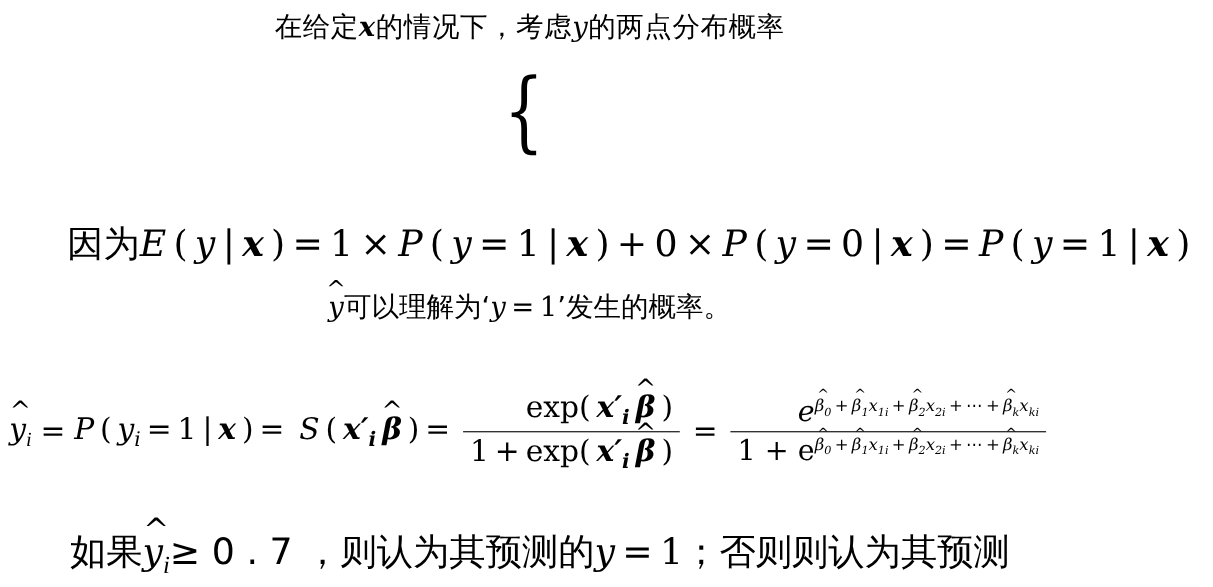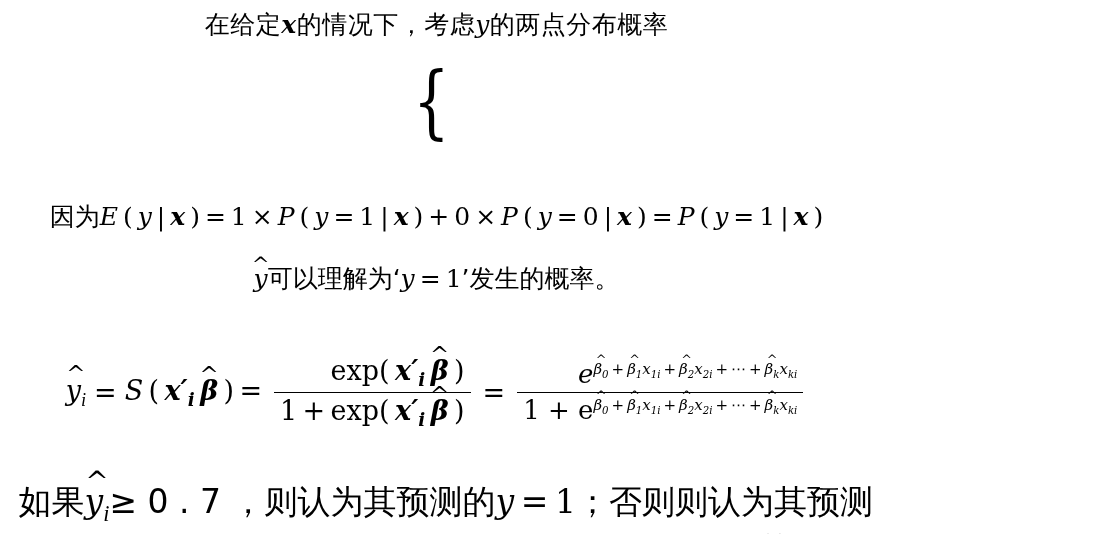--- a/index.html
+++ b/index.html
@@ -12,20 +12,21 @@
     height: 534px;
     font-family: "Liberation Serif", serif;
     color: #000000;
     overflow: hidden;
   }
   .page {
     position: relative;
     width: 873px;
     height: 534px;
     box-sizing: border-box;
+    margin-left: 45px;
   }
   .line {
     text-align: center;
     width: 100%;
   }
   .cjk { font-family: "DejaVu Sans", sans-serif; }
   .math { font-family: "DejaVu Serif", serif; font-style: italic; }
   .mathup { font-family: "DejaVu Serif", serif; font-style: normal; }
   .bold-it { font-family: "DejaVu Serif", serif; font-style: italic; font-weight: bold; }
 
@@ -65,22 +66,22 @@
     flex-direction: column;
     gap: 6px;
     font-size: 25px;
   }
   .sys-rows > div { white-space: nowrap; }
 
   
   .l3 {
     position: absolute;
     top: 200px;
-    left: 0;
-    font-size: 25px;
+    left: 16px;
+    font-size: 33px;
     white-space: nowrap;
   }
   
   .l4 {
     position: absolute;
     top: 262px;
     left: 0;
     font-size: 25px;
   }
 
@@ -164,20 +165,21 @@
   </div>
 
   <div class="line l4">
     <span class="hat-wrap"><span class="hat">^</span><span class="math">y</span></span><span class="cjk">可以理解为‘</span><span class="mathup"><span class="math">y</span> = 1</span><span class="cjk">’发生的概率。</span>
   </div>
 
   <div class="bigf">
     <div class="row">
       <span class="hat-wrap"><span class="hat">^</span><span class="math">y</span><span class="sub">i</span></span>
       <span class="mathup">=</span>
+      <span class="mathup"><span class="math">P</span> ( <span class="math">y<span class="sub">i</span></span> = 1 | <span class="bold-it">x</span> ) = </span>
       <span class="mathup"><span class="math">S</span> ( <span class="bold-it">x</span><span class="bold-it">′<span class="sub">i</span></span> <span class="hat-wrap"><span class="hat">^</span><span class="bold-it">β</span></span> ) =</span>
       <span class="frac">
         <span class="num mathup">exp( <span class="bold-it">x</span><span class="bold-it">′<span class="sub">i</span></span> <span class="hat-wrap"><span class="hat">^</span><span class="bold-it">β</span></span> )</span>
         <span class="den mathup">1 + exp( <span class="bold-it">x</span><span class="bold-it">′<span class="sub">i</span></span> <span class="hat-wrap"><span class="hat">^</span><span class="bold-it">β</span></span> )</span>
       </span>
       <span class="mathup">=</span>
       <span class="frac frac-sm">
         <span class="num"><span class="math">e</span><span class="exp-sup mathup"><span class="hat-wrap"><span class="hat">^</span><span class="math">β<span class="sub">0</span></span></span> + <span class="hat-wrap"><span class="hat">^</span><span class="math">β<span class="sub">1</span></span></span><span class="math">x<span class="sub">1i</span></span> + <span class="hat-wrap"><span class="hat">^</span><span class="math">β<span class="sub">2</span></span></span><span class="math">x<span class="sub">2i</span></span> + ⋯ + <span class="hat-wrap"><span class="hat">^</span><span class="math">β<span class="sub">k</span></span></span><span class="math">x<span class="sub">ki</span></span></span></span>
         <span class="den"><span class="mathup">1 + e</span><span class="exp-sup mathup"><span class="hat-wrap"><span class="hat">^</span><span class="math">β<span class="sub">0</span></span></span> + <span class="hat-wrap"><span class="hat">^</span><span class="math">β<span class="sub">1</span></span></span><span class="math">x<span class="sub">1i</span></span> + <span class="hat-wrap"><span class="hat">^</span><span class="math">β<span class="sub">2</span></span></span><span class="math">x<span class="sub">2i</span></span> + ⋯ + <span class="hat-wrap"><span class="hat">^</span><span class="math">β<span class="sub">k</span></span></span><span class="math">x<span class="sub">ki</span></span></span></span>
       </span>

